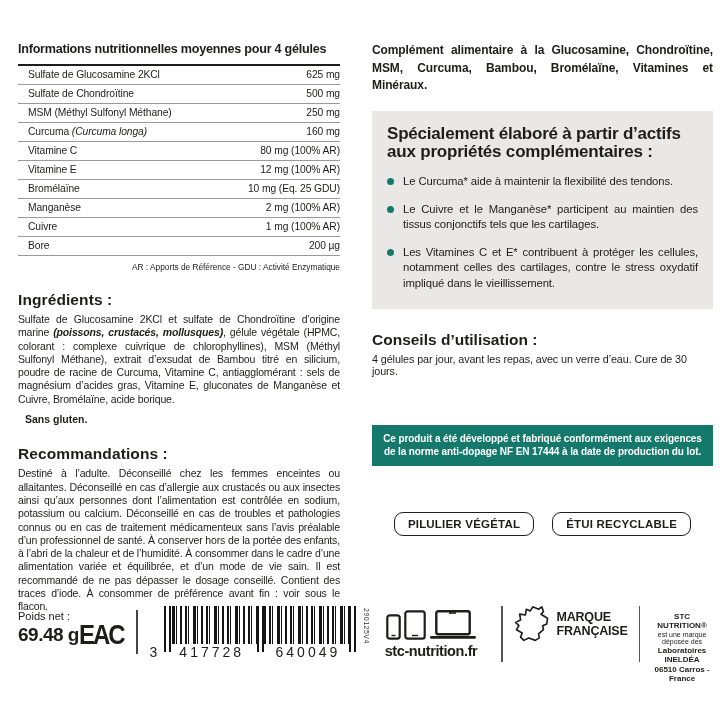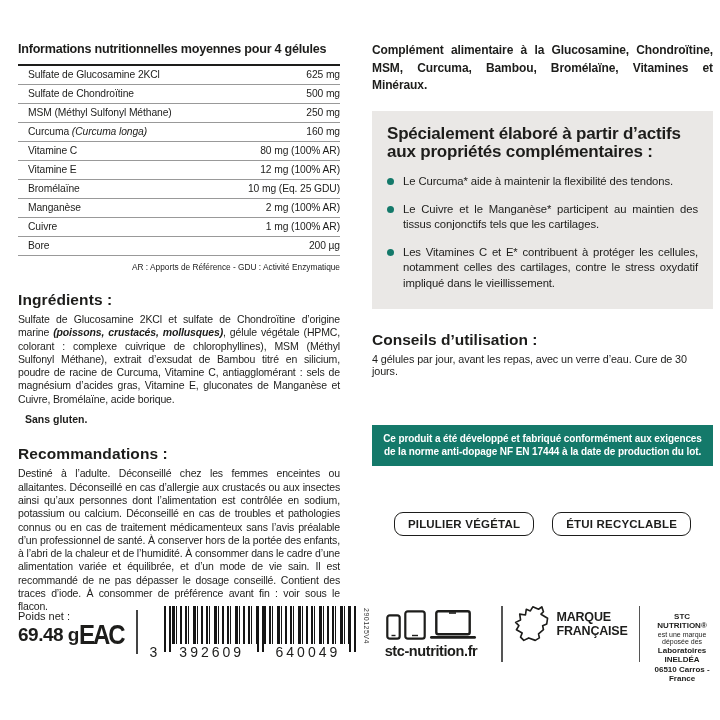--- a/index.html
+++ b/index.html
@@ -164,21 +164,21 @@
   <div class="vdiv"></div>
   <div class="barcode">
     <div class="bars-wrap">
       <div class="bars"></div>
       <div class="g g-l"></div>
       <div class="g g-c"></div>
       <div class="g g-r"></div>
     </div>
     <div class="bdigits">
       <span>3</span>
-      <span class="bgrp">392609</span>
+      <span class="bgrp">417728</span>
       <span class="bgrp">640049</span>
     </div>
     <div class="sidecode">290125V4</div>
   </div>
 </div>
 
 <div class="col-right">
   <p class="intro">Complément alimentaire à la Glucosamine, Chondroïtine, MSM, Curcuma, Bambou, Bromélaïne, Vitamines et Minéraux.</p>
 
   <div class="graybox">

